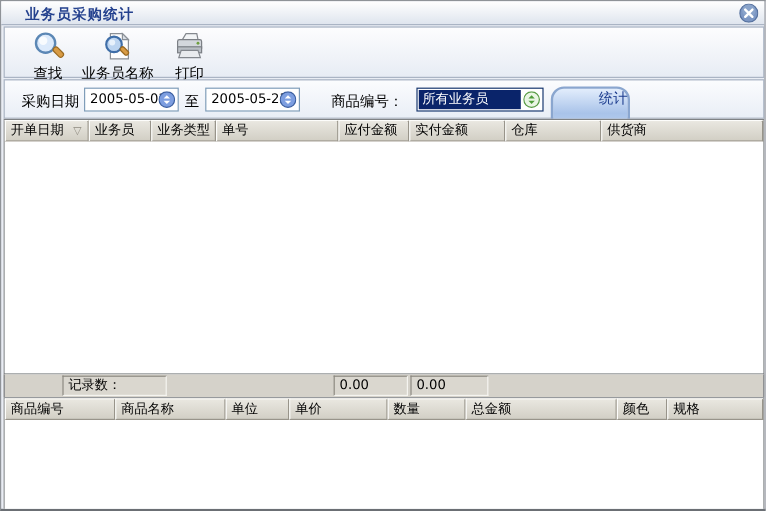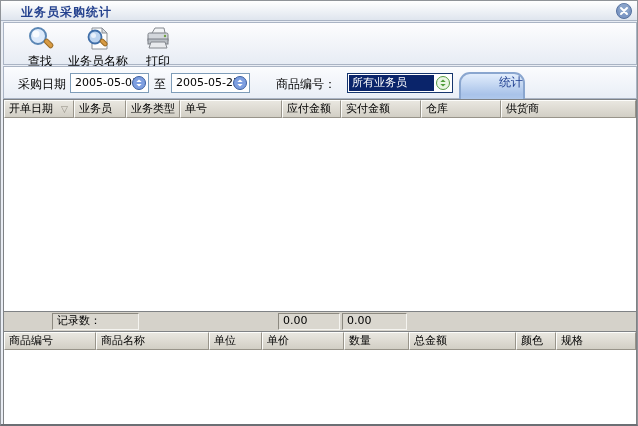--- a/index.html
+++ b/index.html
@@ -97,22 +97,22 @@
     white-space:nowrap; overflow:hidden; cursor:pointer;
   }
   .hcell.last { flex:1 1 auto; }
   .sort-glyph { font-size:9px; color:#8f8b80; margin-left:8px; }
   .grid-body { position:absolute; left:0; right:0; top:18px; bottom:0; background:#fff; }
 
   
   .o1{width:70px}.o2{width:52px}.o3{width:54px}.o4{width:102px}
   .o5{width:59px}.o6{width:80px}.o7{width:80px}
   
-  .i1{width:92px}.i2{width:113px}.i3{width:53px}.i4{width:82px}
-  .i5{width:65px}.i6{width:107px}.i7{width:80px}
+  .i1{width:92px}.i2{width:92px}.i3{width:53px}.i4{width:82px}
+  .i5{width:65px}.i6{width:126px}.i7{width:80px}
 
   
   .summary {
     position:absolute; left:2px; top:311px; width:634px; height:19px;
     background:#d5d2ca; border-left:1px solid #7f8285; border-right:1px solid #7f8285;
   }
   .sunken {
     position:absolute; top:1px; height:17px;
     background:#dad7cf;
     border:1px solid; border-color:#8c8980 #f5f4f0 #f5f4f0 #8c8980;

